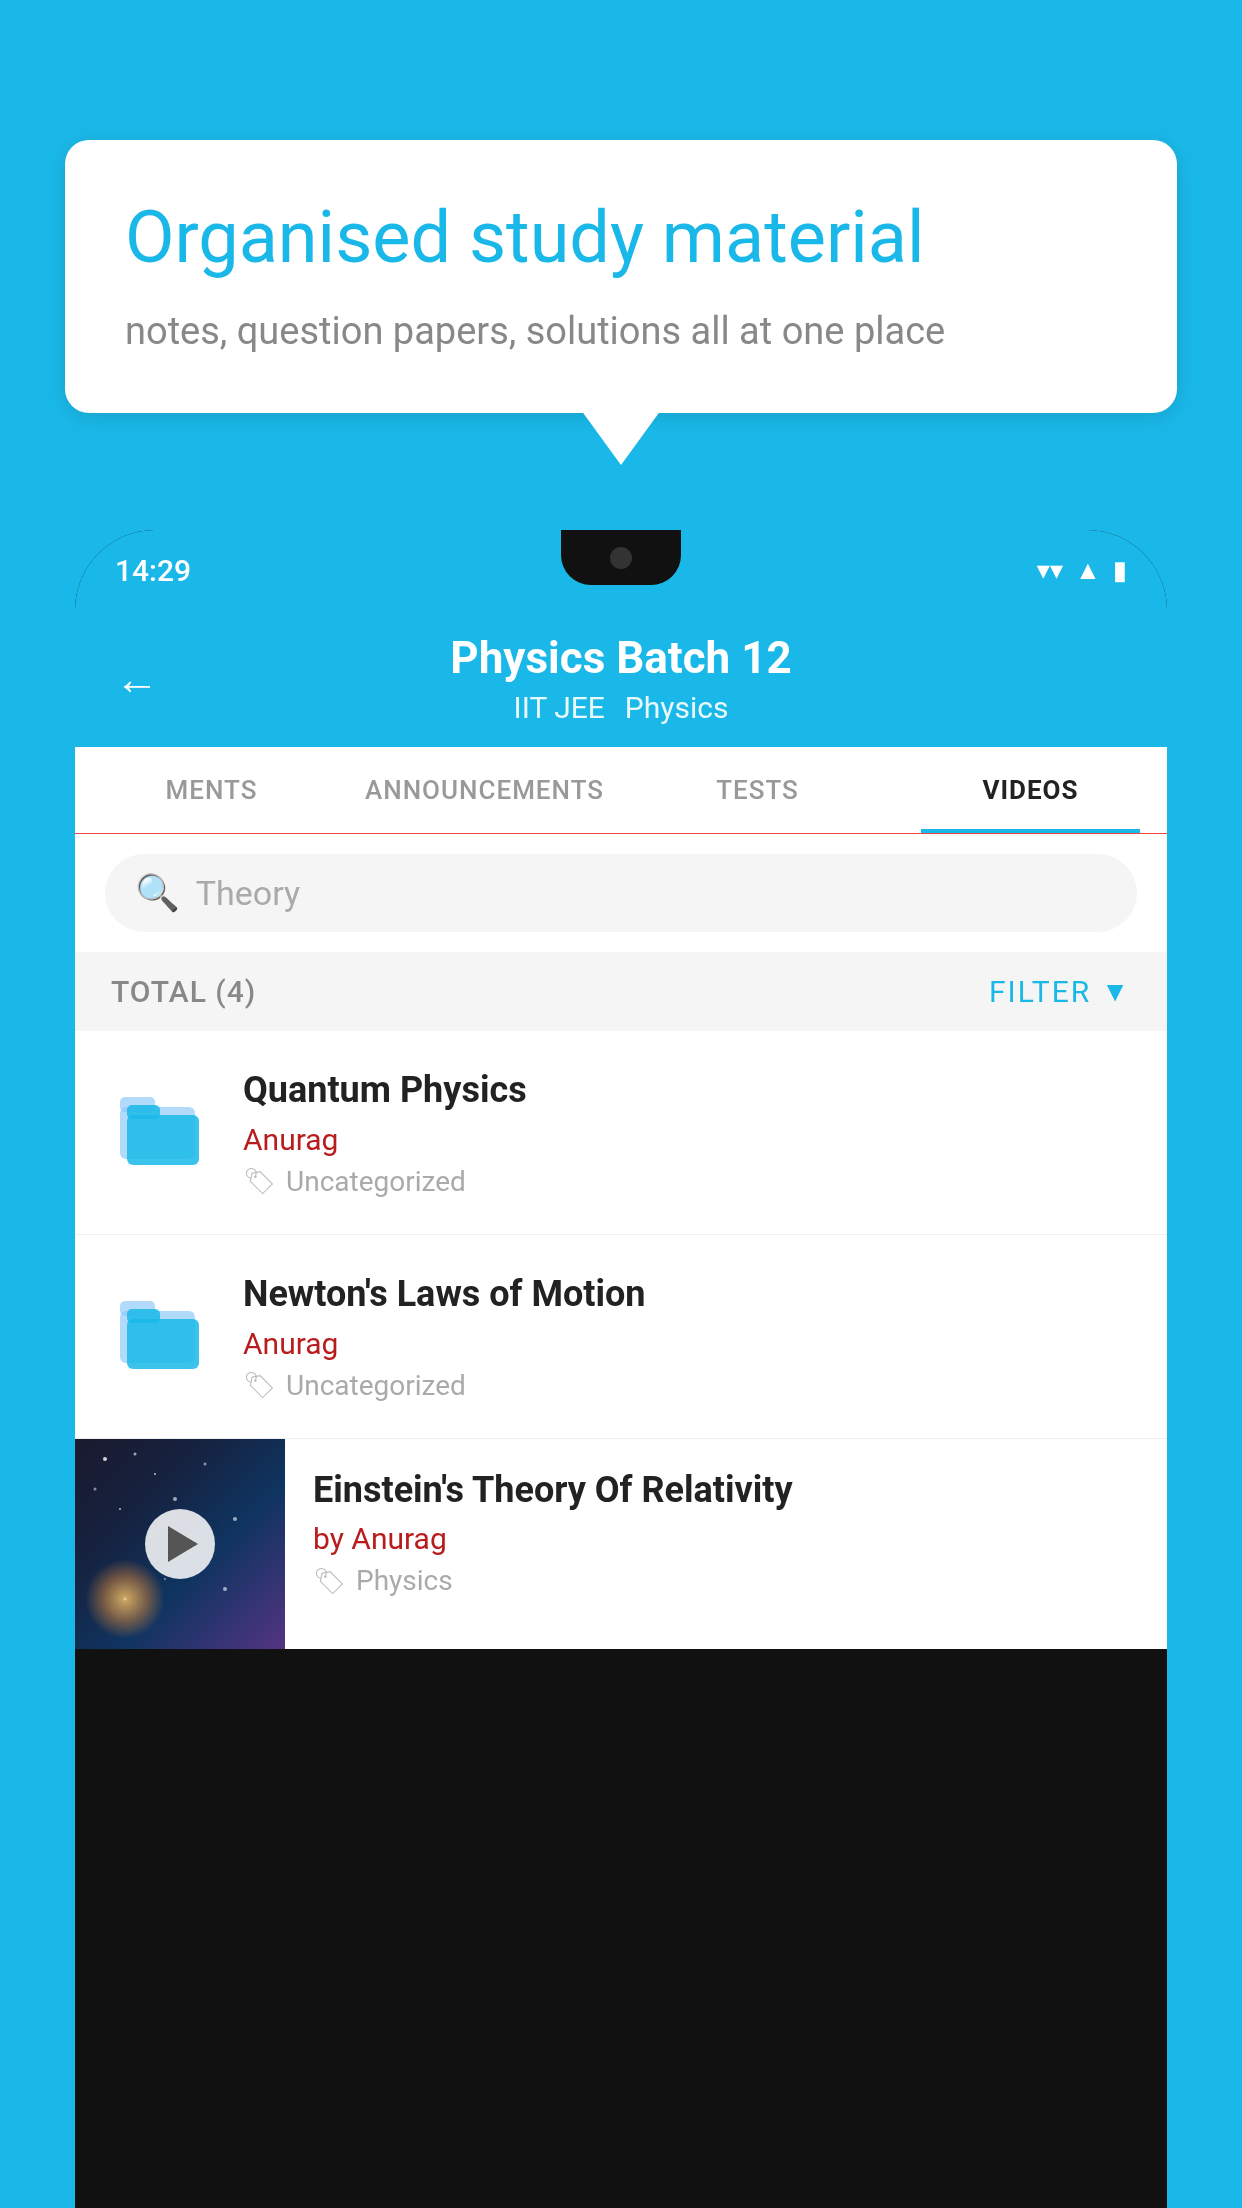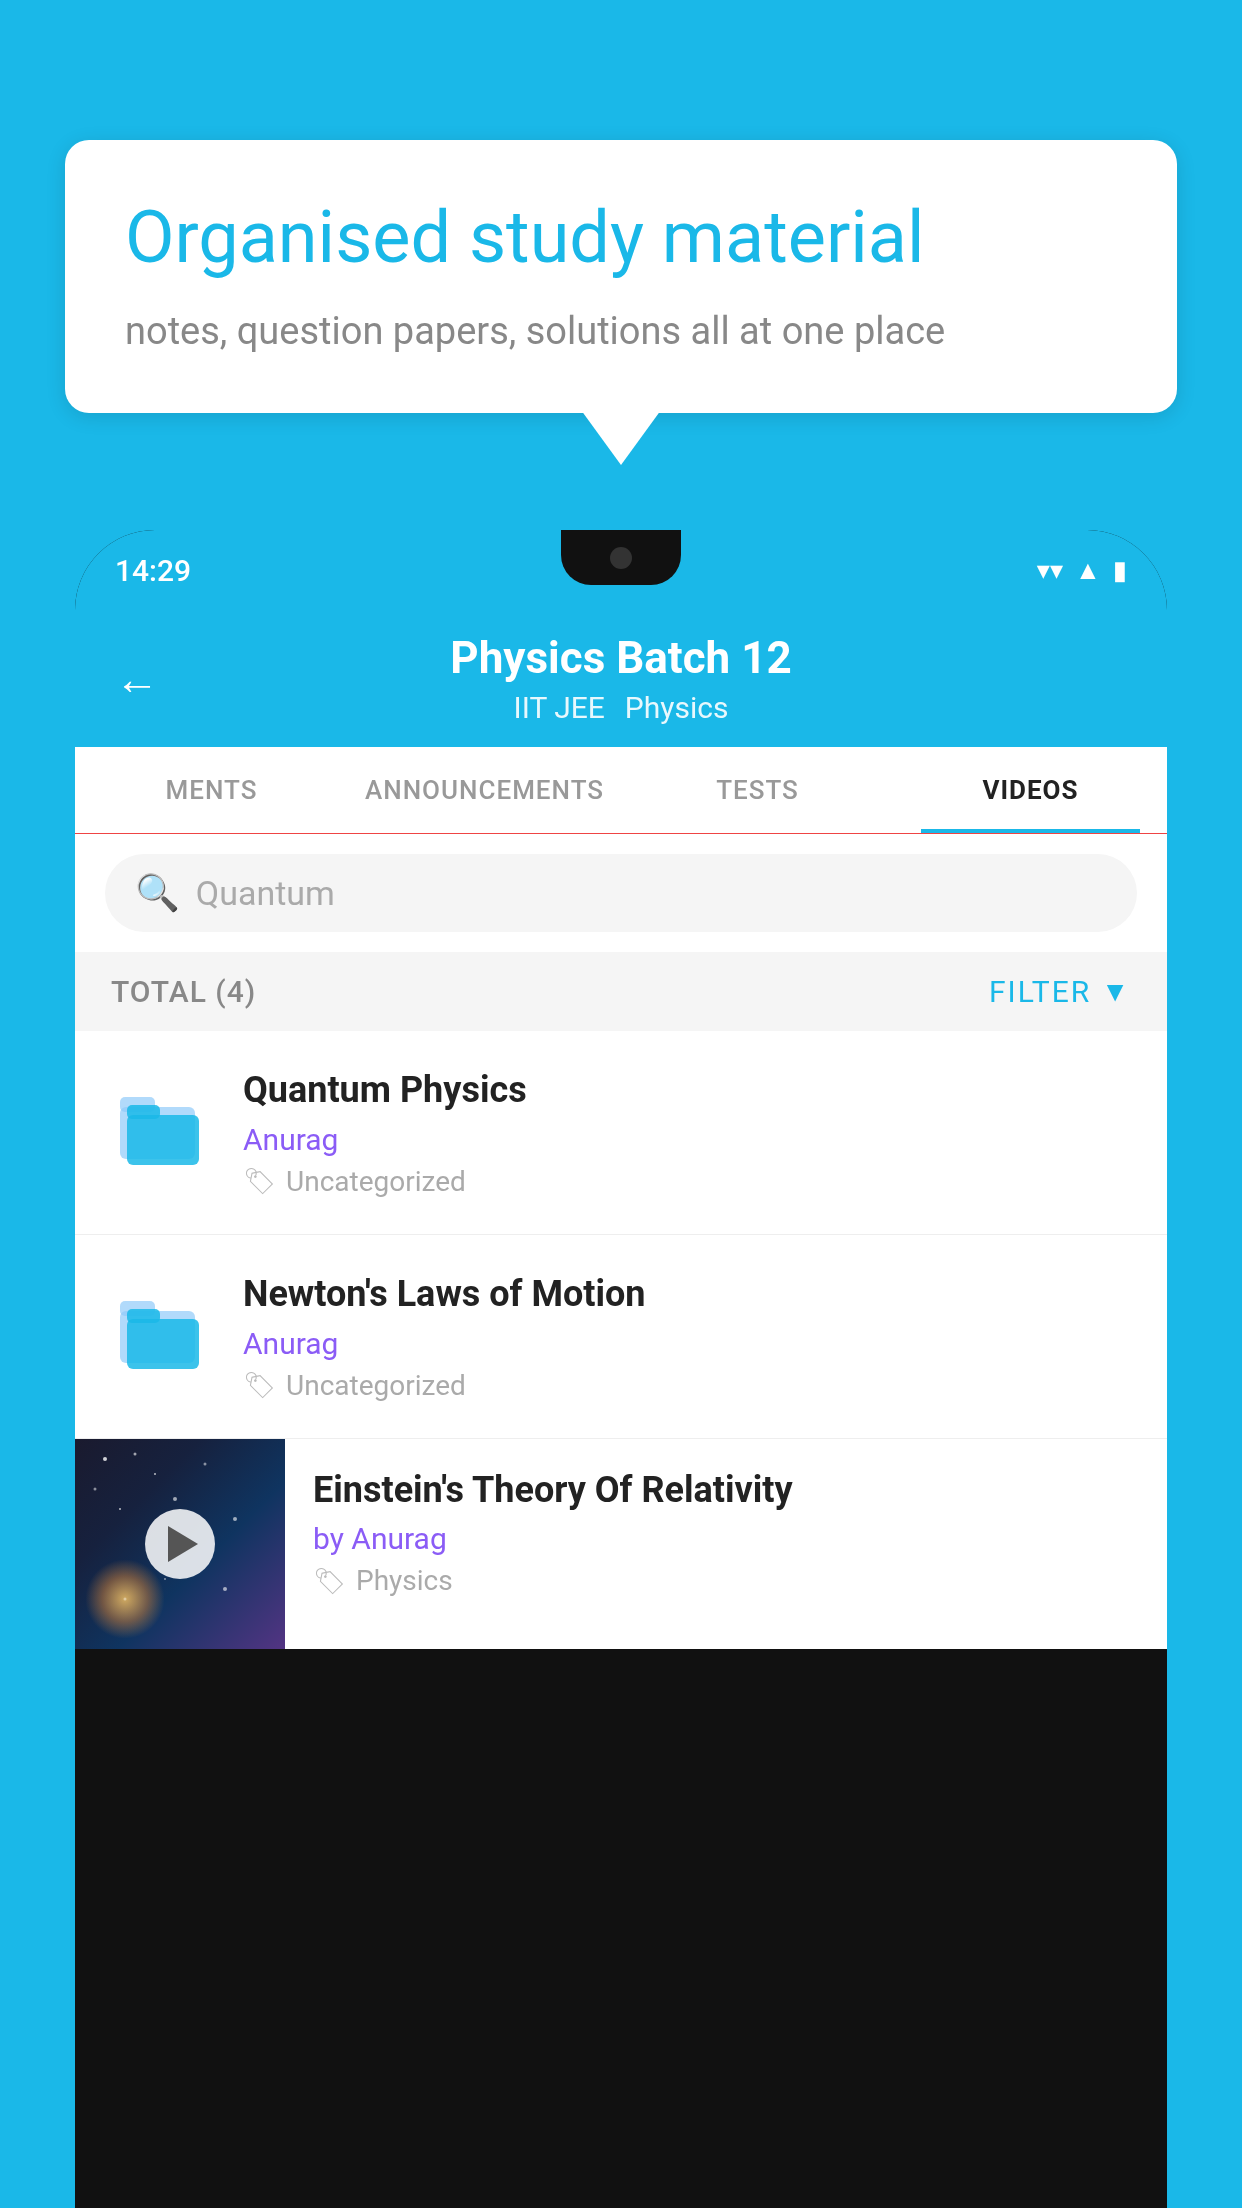--- a/index.html
+++ b/index.html
@@ -278,21 +278,21 @@
     .video-title {
       font-size: 36px;
       font-weight: 700;
       color: #222;
       margin-bottom: 8px;
       line-height: 1.3;
     }
 
     .video-author {
       font-size: 30px;
-      color: #8b5cf6;
+      color: #b91c1c;
       margin-bottom: 8px;
     }
 
     .video-tag {
       display: flex;
       align-items: center;
       gap: 10px;
       color: #aaa;
       font-size: 28px;
     }
@@ -405,21 +405,21 @@
       <span>TESTS</span>
     </div>
     <div class="tab active">
       <span>VIDEOS</span>
     </div>
   </div>
 
   <div class="search-container">
     <div class="search-bar">
       <span class="search-icon-placeholder">🔍</span>
-      <span class="search-text">Quantum</span>
+      <span class="search-text">Theory</span>
     </div>
   </div>
 
   <div class="filter-bar">
     <span class="total-label">TOTAL (4)</span>
     <div class="filter-btn">
       <span>FILTER</span>
       <span class="filter-funnel">▼</span>
     </div>
   </div>

